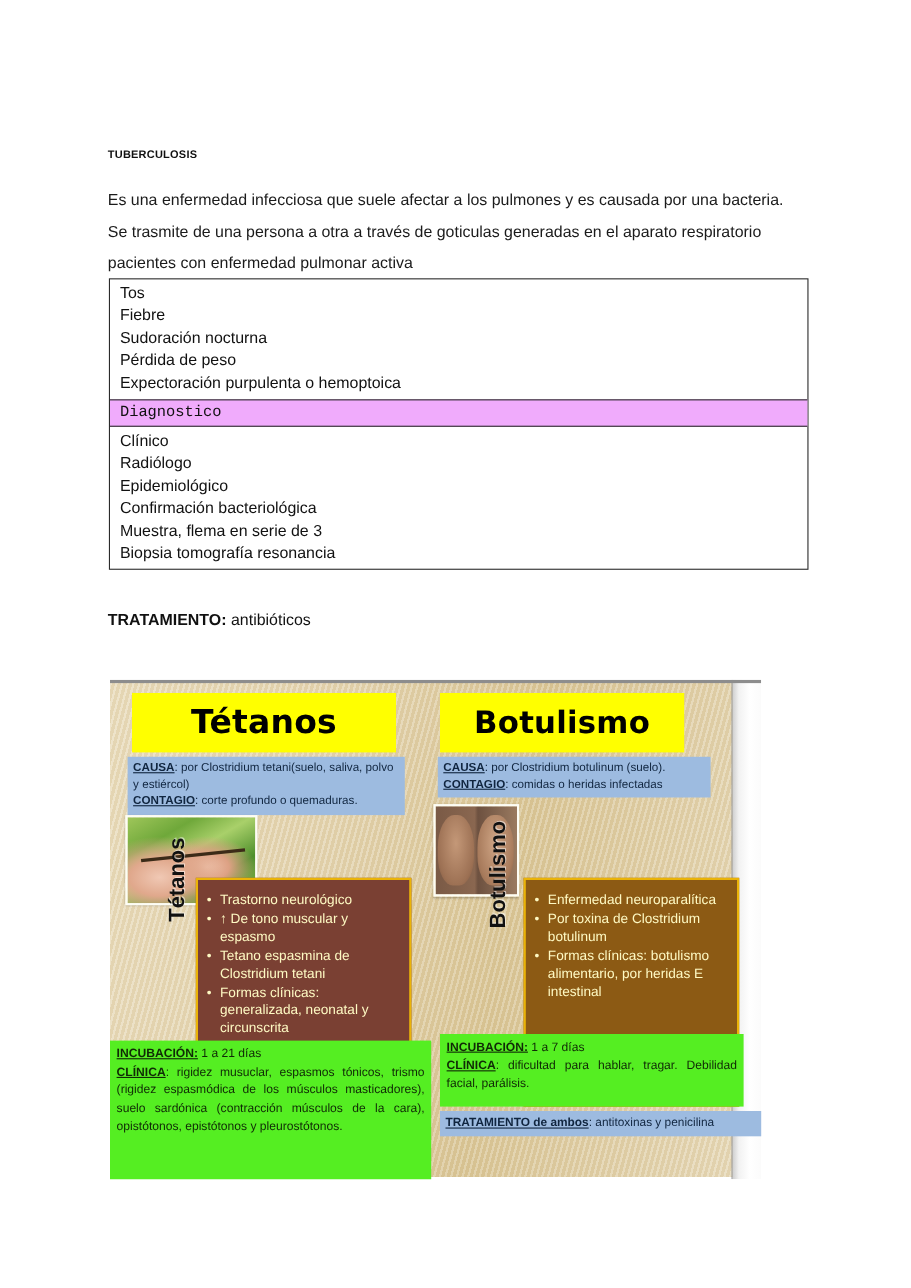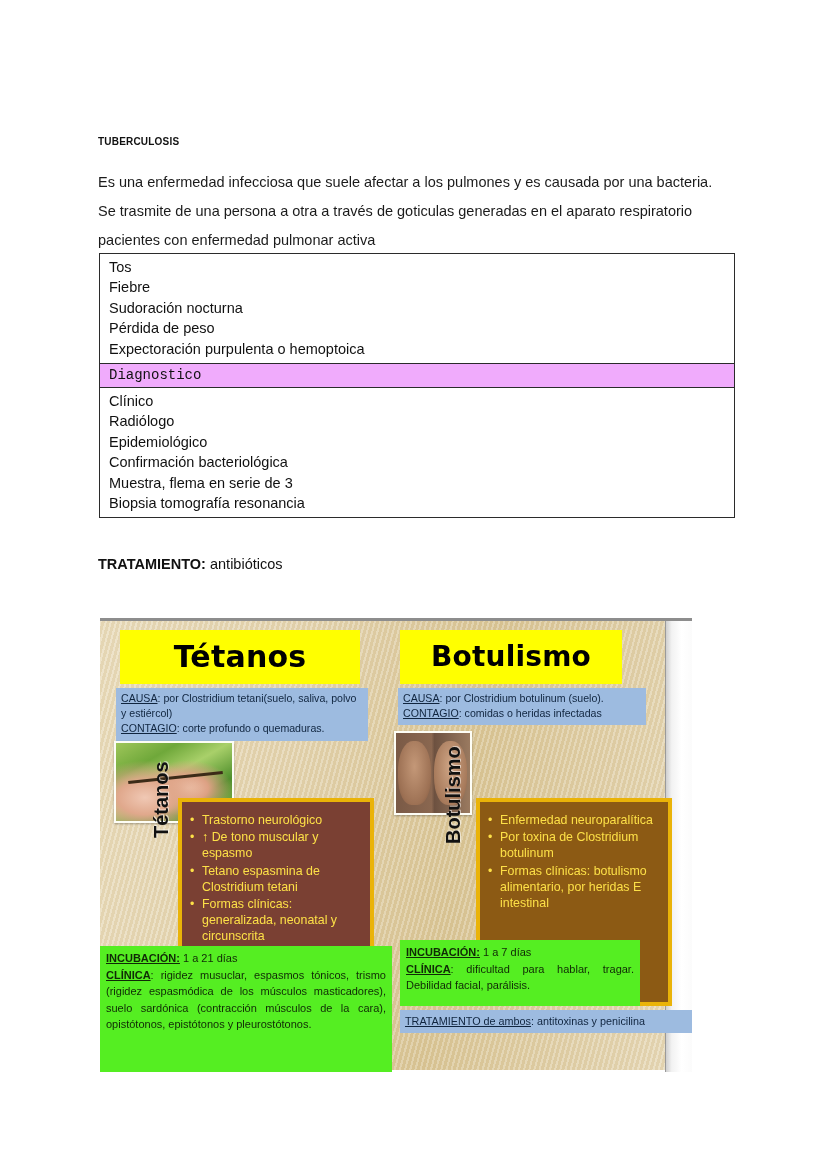--- a/index.html
+++ b/index.html
@@ -89,21 +89,21 @@
 
   .blue-box{
     position:absolute;
     background:#9dbbe0;
     color:#10253f;
     font-size:10.6px;
     line-height:15.2px;
     padding:3px 5px 4px 5px;
     box-sizing:border-box;
   }
-  .blue-box u{ font-weight:normal; }
+  .blue-box u{ font-weight:bold; }
   #causa-tetanos{ left:18px; top:70px; width:252px; }
   #causa-botulismo{ left:300px; top:70px; width:248px; }
   #trat-ambos{
     left:302px; top:392px; width:317px;
     background:#9dbbe0; font-size:10.8px; line-height:16px; text-align:justify;
   }
 
   .photo{
     position:absolute;
     border:2px solid #fdfdf5;
@@ -127,23 +127,23 @@
     background:linear-gradient(90deg,#7a5a46 0%, #8a6750 48%, #6d5140 52%, #9a7a60 100%);
   }
   #photo-faces .f1, #photo-faces .f2{
     position:absolute; top:10%; width:44%; height:80%; border-radius:46% 46% 42% 42%;
   }
   #photo-faces .f1{ left:3%; background:radial-gradient(ellipse at 50% 40%,#c49878 0%, #9d7154 70%, #7b563e 100%); }
   #photo-faces .f2{ left:52%; background:radial-gradient(ellipse at 50% 40%,#cfa585 0%, #a87b5c 70%, #835c42 100%); }
 
   .brown-box{
     position:absolute;
-    color:#fde047;
-    box-sizing:border-box;
-    border:4px solid #eab308;
+    color:#fef9c3;
+    box-sizing:border-box;
+    border:2px solid #eab308;
     overflow:hidden;
   }
   #brown-tetanos{
     left:80px; top:180px; width:196px; height:210px;
     background:#7a4033;
   }
   #brown-botulismo{
     left:378px; top:180px; width:196px; height:208px;
     background:#8c5a14;
   }
@@ -174,21 +174,21 @@
     position:absolute;
     background:#55ee22;
     color:#102a06;
     box-sizing:border-box;
     padding:4px 6px 5px 6px;
     font-size:11px; line-height:16.6px;
     text-align:justify;
   }
   .green-box u{ font-weight:bold; }
   #clin-tetanos{ left:2px; top:328px; width:292px; height:144px; }
-  #clin-botulismo{ left:302px; top:322px; width:240px; height:66px; }
+  #clin-botulismo{ left:302px; top:322px; width:276px; height:66px; }
 </style>
 </head>
 <body>
 
 <div class="page">
 
   <div class="doc-title">TUBERCULOSIS</div>
   <div class="doc-para">Es una enfermedad infecciosa que suele afectar a los pulmones y es causada por una bacteria. Se trasmite de una persona a otra a través de goticulas generadas en el aparato respiratorio pacientes con enfermedad pulmonar activa</div>
 
   <div class="tbl">

